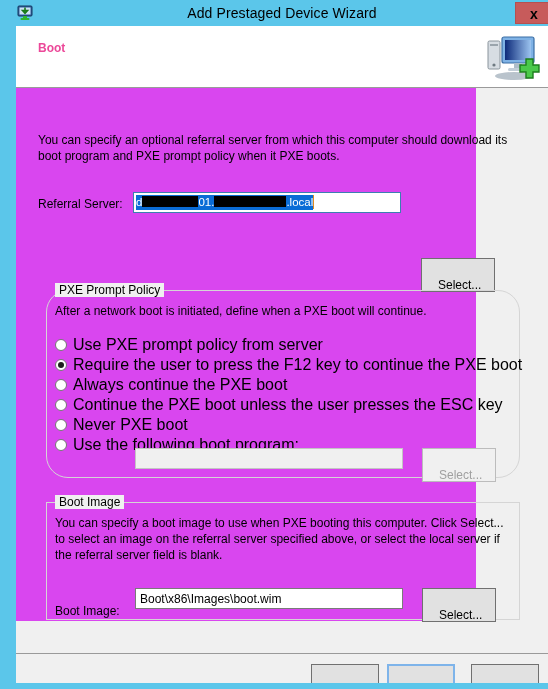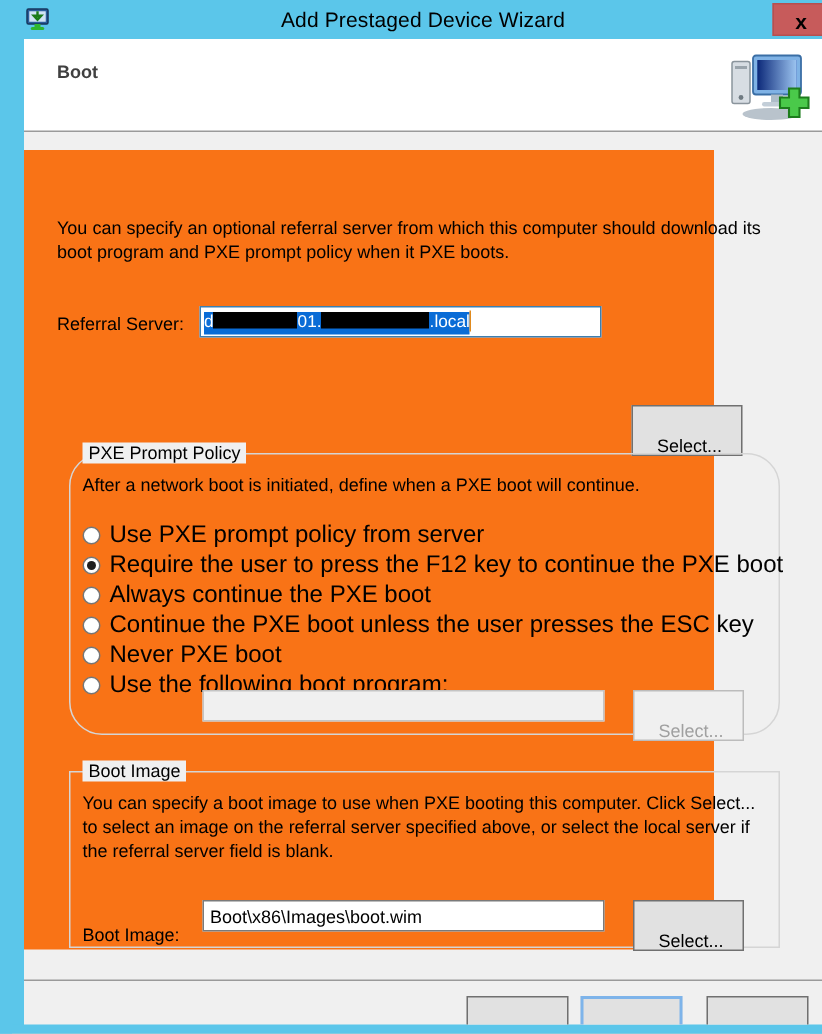--- a/index.html
+++ b/index.html
@@ -87,35 +87,35 @@
     height: 62px;
     background: #ffffff;
     border-bottom: 1px solid #9a9a9a;
     box-sizing: border-box;
   }
   .wizard-header-title {
     position: absolute;
     left: 22px; top: 15px;
     font-size: 12px;
     font-weight: bold;
-    color: #404040;
+    color: #ec4899;
   }
   .wizard-header-icon {
     position: absolute;
     right: 8px; top: 5px;
     width: 56px; height: 52px;
   }
 
   
   .page {
     position: absolute;
-    left: 0; top: 74px;
+    left: 0; top: 62px;
     width: 460px;
     height: 533px;
-    background: #f97316;
+    background: #d946ef;
   }
 
   .intro-text {
     position: absolute;
     left: 22px; top: 44px;
     width: 480px;
     font-size: 12px;
     line-height: 16px;
     color: #000000;
   }

